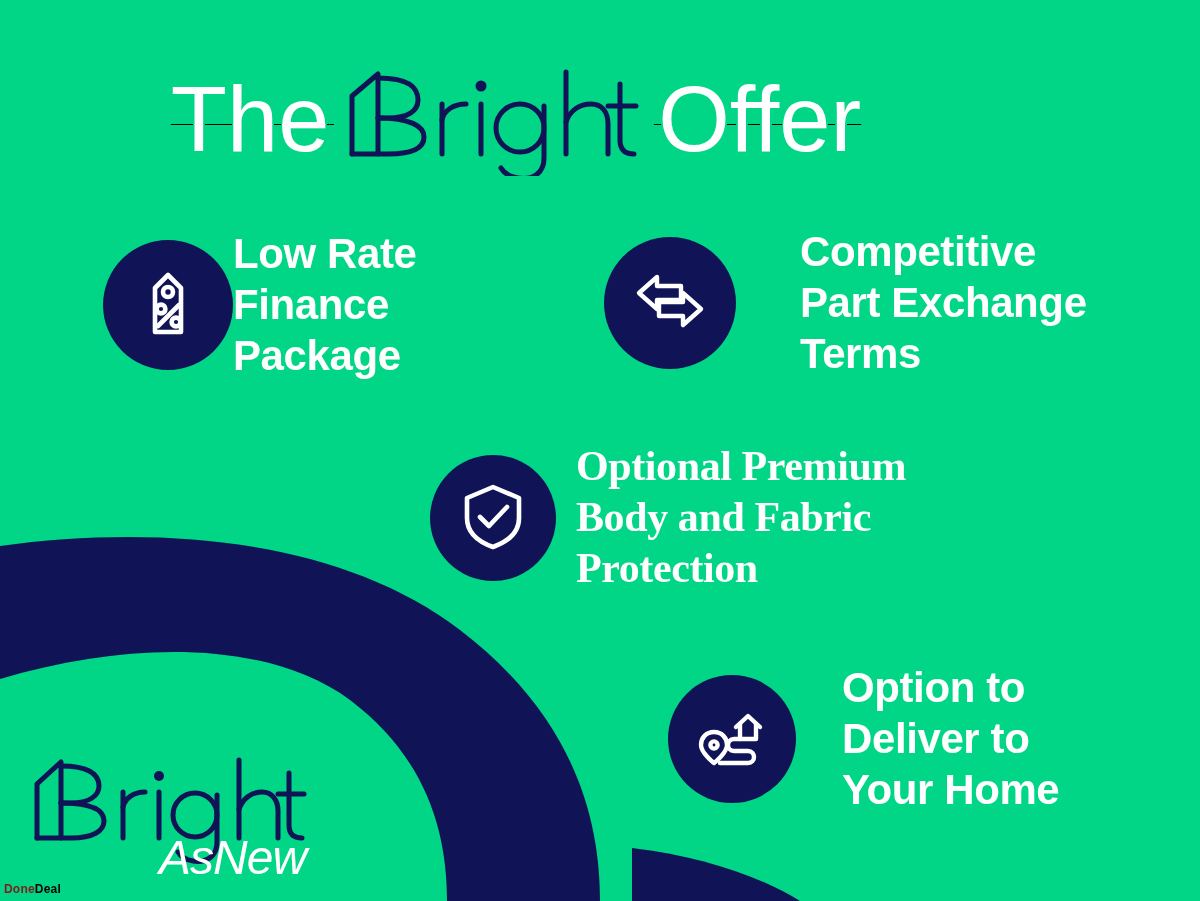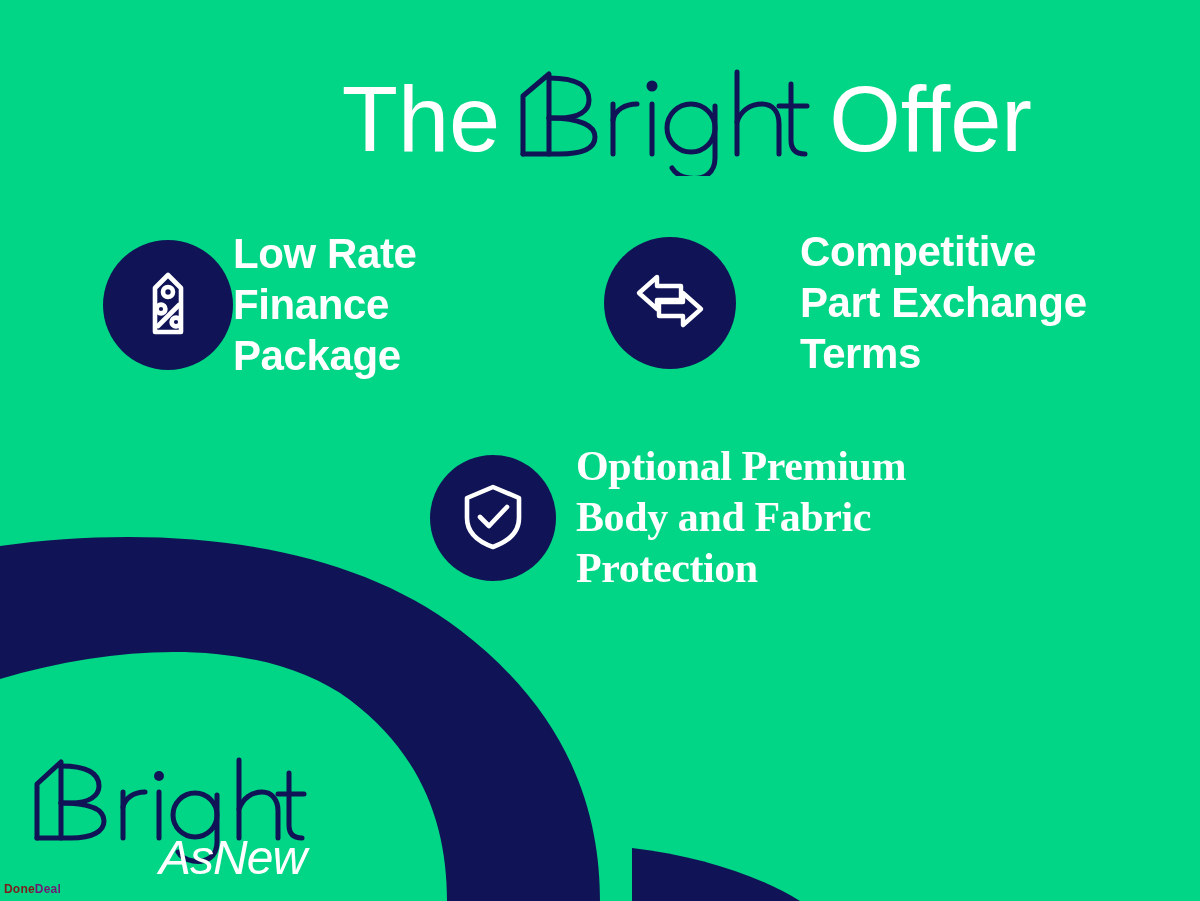--- a/index.html
+++ b/index.html
@@ -23,23 +23,24 @@
     width: 1200px; height: 901px;
     pointer-events: none;
   }
 
   
   .headline {
     position: absolute;
     left: 0;
     top: 62px;
     width: 1032px;
-    text-align: right;
+    text-align: center;
     white-space: nowrap;
     line-height: 1;
+    text-decoration: underline;
   }
   .headline .hl-word {
     font-size: 92px;
     font-weight: 400;
     color: #ffffff;
     letter-spacing: 0px;
     vertical-align: middle;
   }
   .headline .hl-brand {
     display: inline-block;
@@ -101,21 +102,21 @@
   #watermark {
     position: absolute;
     left: 4px;
     top: 882px;
     font-size: 12px;
     font-weight: bold;
     letter-spacing: 0.2px;
     line-height: 14px;
   }
   #watermark .wm-done { color: #7f1d1d; }
-  #watermark .wm-deal { color: #701a75; }
+  #watermark .wm-deal { color: #000000; }
 </style>
 </head>
 <body>
 
 <div id="stage">
 
   <svg class="deco-layer" viewBox="0 0 1200 901" width="1200" height="901">
 
     <path fill="#101456" d="M -60,556
              C 120,520 330,530 460,630
@@ -207,20 +208,41 @@
             <path d="M 23,37 L 32,46 L 50,27"></path>
           </g>
         </svg>
       </span>
     </div>
     <div class="benefit-text">Optional Premium
 Body and Fabric
 Protection</div>
   </div>
 
+  <div class="benefit" id="benefit-3">
+    <div class="icon-circle">
+      <span>
+        <svg width="76" height="76" viewBox="0 0 76 76" aria-hidden="true">
+          <g fill="none" stroke="#ffffff" stroke-width="4.4" stroke-linecap="round" stroke-linejoin="round">
+
+            <path d="M 42,28 L 54,17 L 66,28"></path>
+            <path d="M 46,25 L 46,40 L 62,40 L 62,25"></path>
+
+            <path d="M 46,40 L 40,40 C 32,40 32,52 40,52 L 54,52 C 62,52 62,64 54,64 L 26,64"></path>
+
+            <path d="M 20,33 C 28,33 33,39 33,46 C 33,54 20,64 20,64 C 20,64 7,54 7,46 C 7,39 12,33 20,33 Z"></path>
+            <circle cx="20" cy="46" r="3.6"></circle>
+          </g>
+        </svg>
+      </span>
+    </div>
+    <div class="benefit-text">Option to
+Deliver to
+Your Home</div>
+  </div>
 
   <div id="logo">
     <svg width="330" height="130" viewBox="0 0 330 130" aria-hidden="true">
 
       <g fill="none" stroke="#101456" stroke-width="5" stroke-linecap="round" stroke-linejoin="round">
         <path d="M 6,86 L 6,32 L 30,10 L 30,86"></path>
         <path d="M 30,14 C 60,14 68,23 68,34 C 68,44 58,51 40,51 L 30,51"></path>
         <path d="M 30,51 C 60,51 73,58 73,69 C 73,79 62,86 40,86 L 6,86"></path>
         <path d="M 92,86 L 92,40"></path>
         <path d="M 92,55 C 94,46 103,40 114,40"></path>

